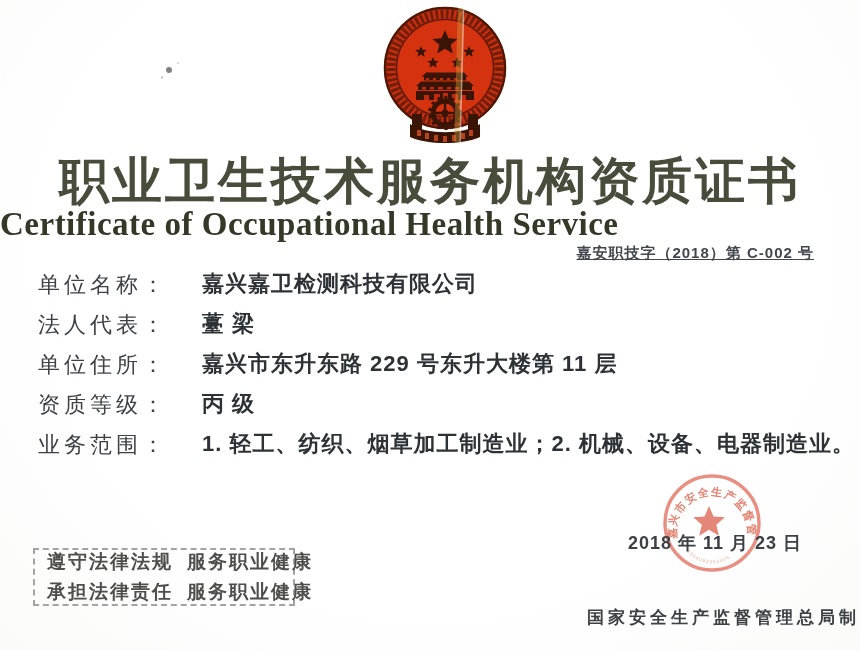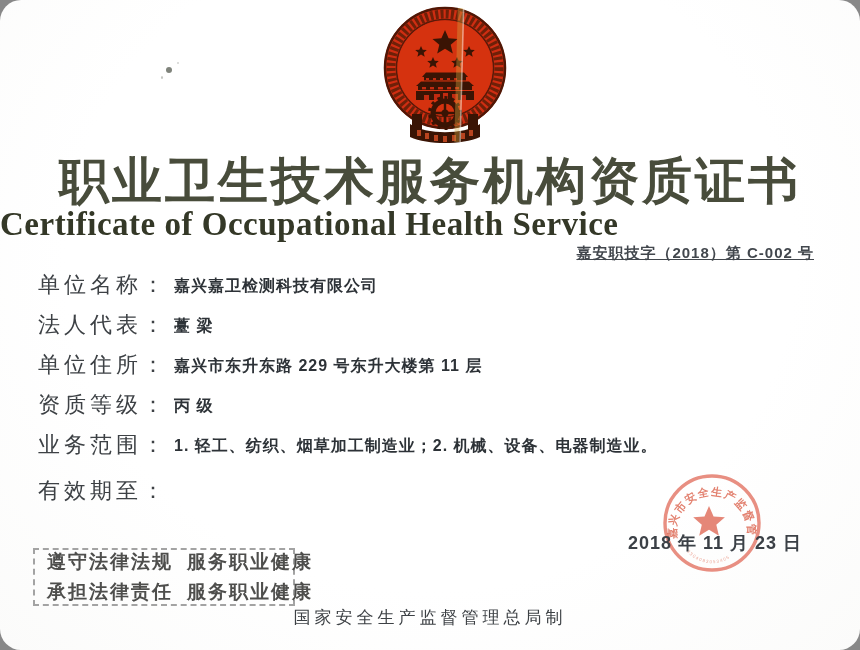--- a/index.html
+++ b/index.html
@@ -1,21 +1,20 @@
 <!DOCTYPE html>
 <html><head>
 <meta charset="utf-8">
 <style>
   * { margin:0; padding:0; box-sizing:border-box; }
   body { background:#888; font-family:"Liberation Sans", sans-serif; }
   .page {
     position:relative; width:860px; height:650px; margin:0 auto;
     background:#fefefe; overflow:hidden;
     background-image: radial-gradient(ellipse at 50% 40%, #ffffff 60%, #fbfbfa 100%);
-    border-radius: 21px;
   }
 
   
   .emblem { position:absolute; left:372px; top:6px; width:146px; height:138px; }
 
   
   .title {
     position:absolute; left:0; top:148px; width:100%;
     text-align:center; font-family:"Liberation Serif", serif;
     font-size:50px; font-weight:bold; color:#484c3b; letter-spacing:3px;
@@ -26,27 +25,27 @@
     font-family:"Liberation Serif", serif;
     font-size:33px; font-weight:bold; color:#343827; letter-spacing:0.5px;
   }
   .cert-no {
     position:absolute; right:46px; top:244px;
     font-size:15px; font-weight:bold; color:#42474d; letter-spacing:1px;text-decoration:underline;
   }
 
   
   .fields { position:absolute; left:38px; top:270px; width:790px; }
-  .row { display:flex; align-items:baseline; margin-bottom:10px; min-height:23px; }
+  .row { display:flex; align-items:baseline; margin-bottom:10px; min-height:23px;gap:28px; }
   .flabel {
     flex:0 0 124px; font-family:"Liberation Serif", serif;
     font-size:22px; color:#3d4145; letter-spacing:4px; white-space:nowrap;
   }
   .fvalue {
-    font-size:16px; font-weight:bold; color:#2d3237; letter-spacing:1px;
+    font-size:22px; font-weight:bold; color:#2d3237; letter-spacing:1px;
     padding-left:6px; white-space:nowrap; position:relative; top:-1px;
   }
 
   .validity { position:absolute; left:38px; top:476px; display:flex; align-items:baseline; }
   .validity .flabel { flex:0 0 134px; }
 
   
   .motto {
     position:absolute; left:33px; top:548px; width:262px; height:58px;
     border:2px dashed #a3a3a3; padding:6px 12px;
@@ -56,22 +55,22 @@
   }
   .motto span { white-space:nowrap; }
 
   
   .seal { position:absolute; left:660px; top:470px; width:104px; height:106px; opacity:.92; }
   .issue-date {
     position:absolute; left:628px; top:531px; z-index:5;
     font-size:18px; font-weight:bold; color:#3b4046; letter-spacing:1px; white-space:nowrap;
   }
   .footer {
-    position:absolute; left:0; top:606px; width:100%; text-align:center;
-    font-size:17px; font-weight:400; color:#3d4145; letter-spacing:4px;
+    position:absolute; left:0; top:606px; width:100%; text-align:right;
+    font-size:17px; font-weight:700; color:#3d4145; letter-spacing:4px;
   }
 
   
   .speck { position:absolute; border-radius:50%; background:#686d64; }
   .speck.s1 { left:166px; top:67px; width:6px; height:6px; opacity:.85; }
   .speck.s2 { left:161px; top:76px; width:2px; height:3px; opacity:.4; }
   .speck.s3 { left:177px; top:62px; width:2px; height:2px; opacity:.3; }
 </style>
 </head>
 <body>
@@ -167,21 +166,20 @@
         <span class="flabel">资质等级：</span>
         <span class="fvalue">丙  级</span>
       </div>
       <div class="row">
         <span class="flabel">业务范围：</span>
         <span class="fvalue">1. 轻工、纺织、烟草加工制造业；2. 机械、设备、电器制造业。</span>
       </div>
     </div>
 
   <div class="validity">
-    <span class="flabel">有效期至：</span>
   </div>
 
   <div class="motto">
     <span>遵守法律法规</span>
     <span>服务职业健康</span>
     <span>承担法律责任</span>
     <span>服务职业健康</span>
   </div>
 
   <svg class="seal" viewBox="0 0 104 106">

